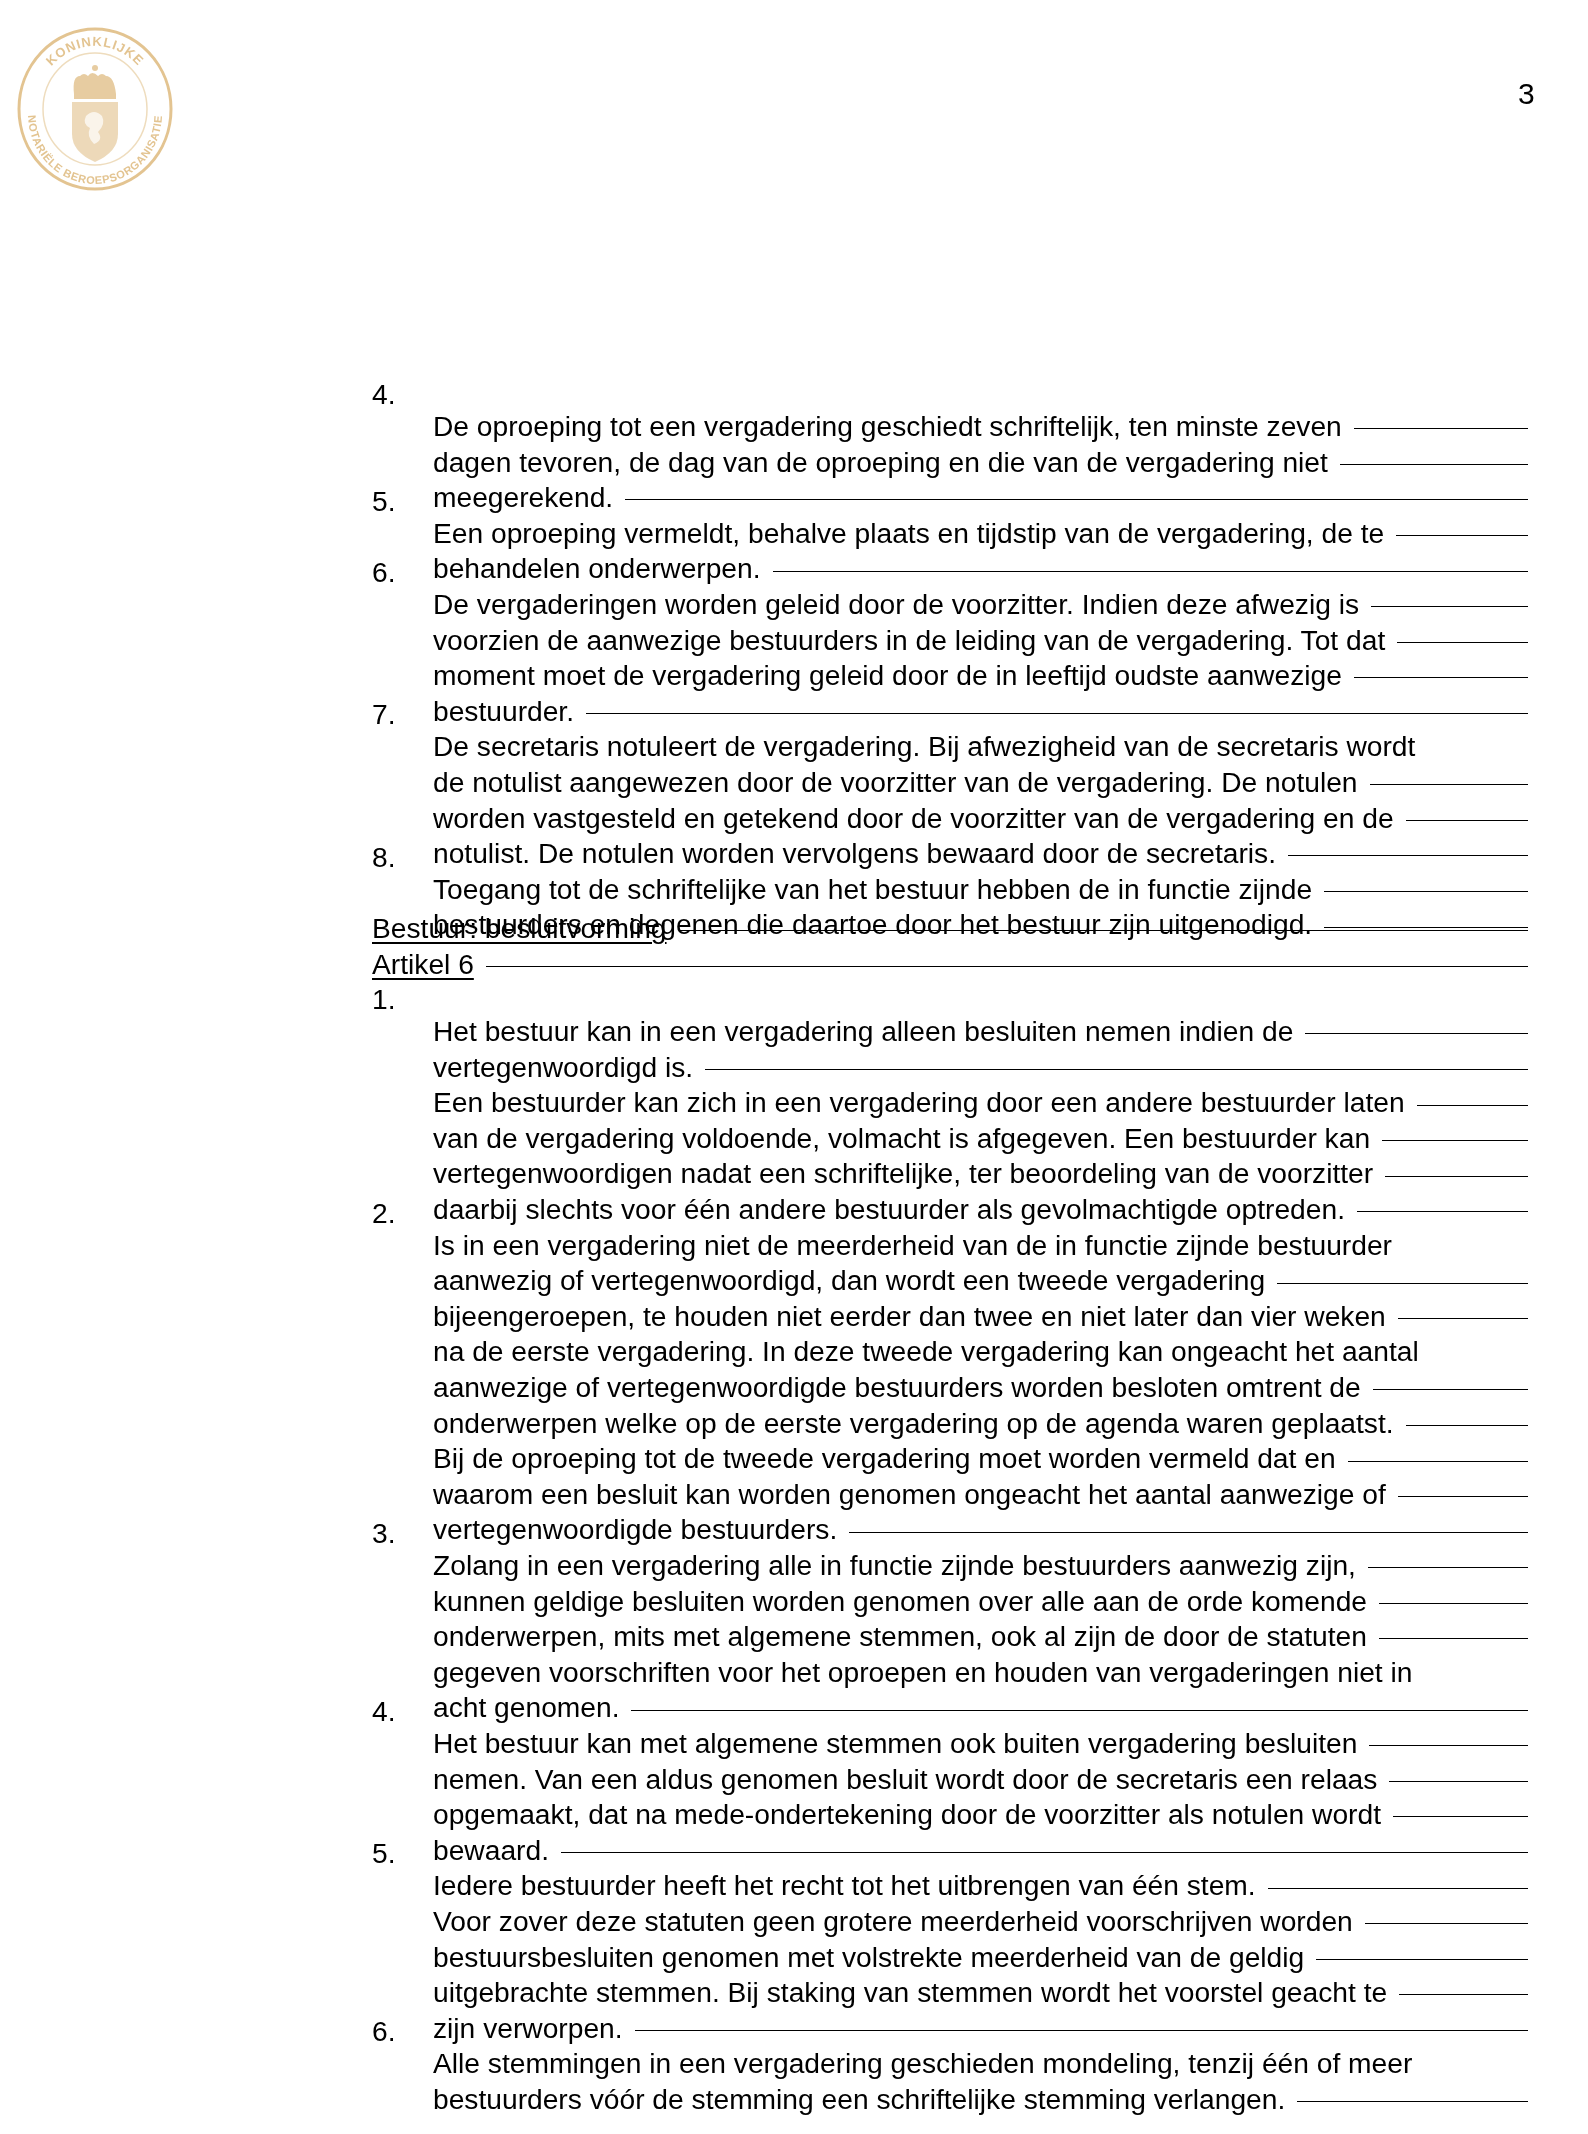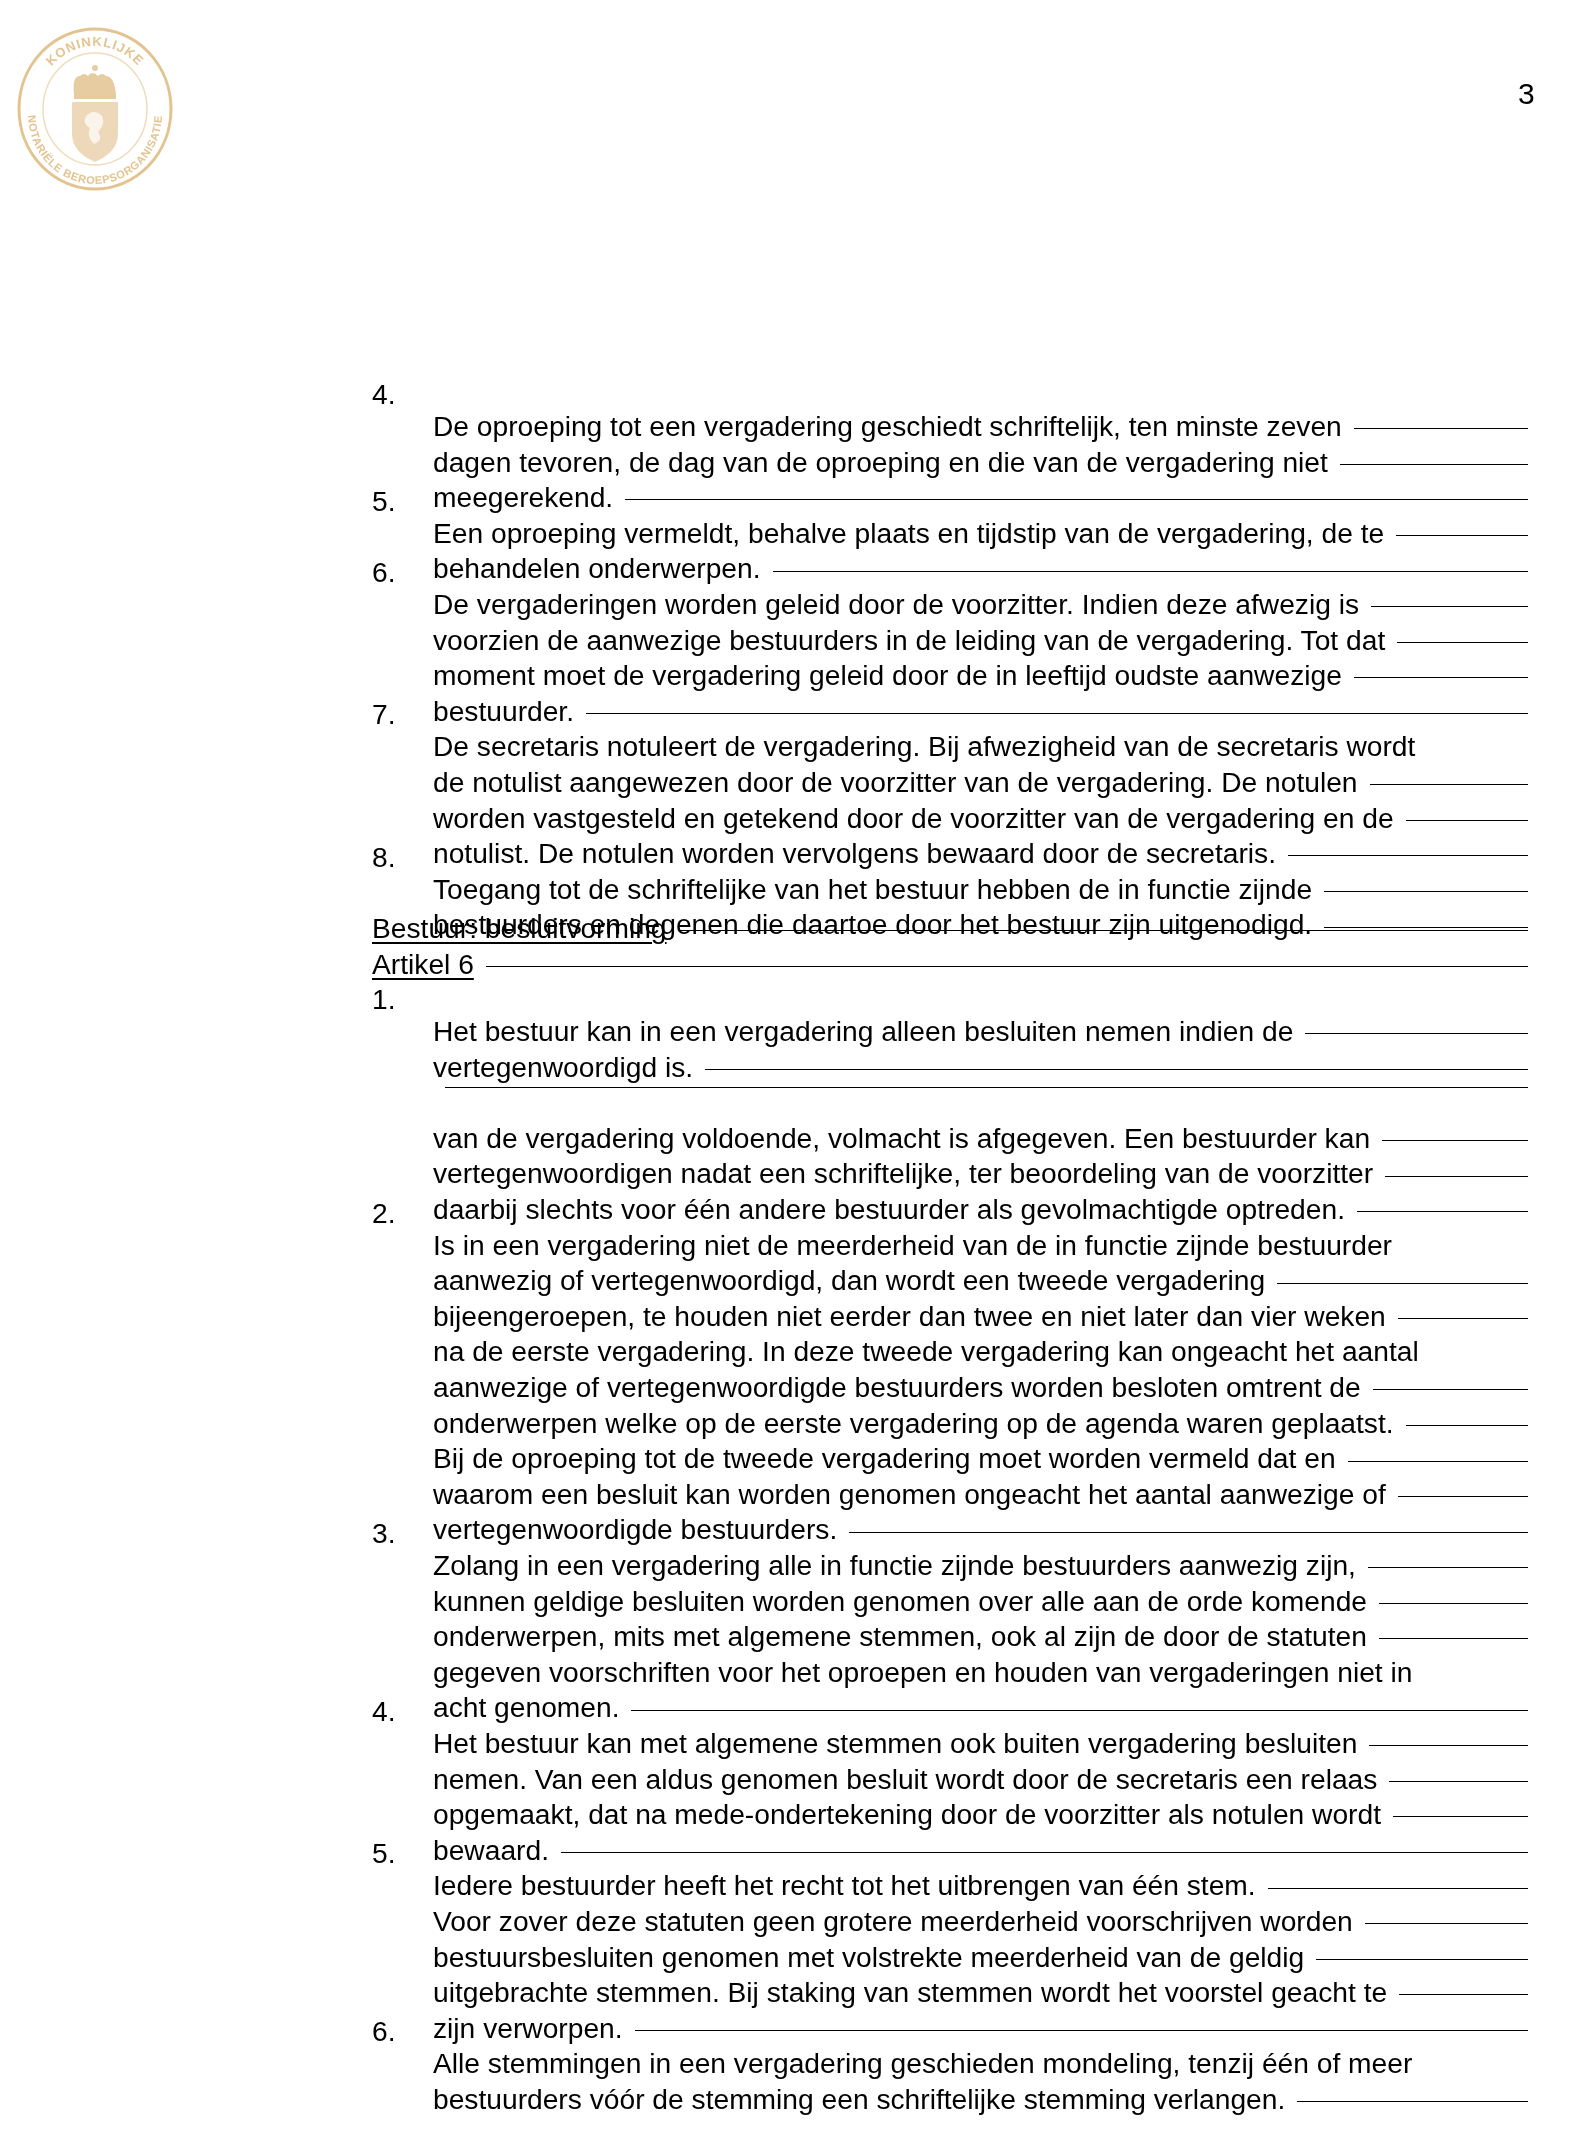--- a/index.html
+++ b/index.html
@@ -180,20 +180,21 @@
     <div class="line">
       <span class="num"></span>
       <div class="txt indent">
         <span class="text-part">vertegenwoordigd is.</span>
         <span class="fill"></span>
       </div>
     </div>
     <div class="line">
       <span class="num"></span>
       <div class="txt indent">
+        <span class="text-part">Een bestuurder kan zich in een vergadering door een andere bestuurder laten</span>
         <span class="fill"></span>
       </div>
     </div>
     <div class="line">
       <span class="num"></span>
       <div class="txt indent">
         <span class="text-part">van de vergadering voldoende, volmacht is afgegeven. Een bestuurder kan</span>
         <span class="fill"></span>
       </div>
     </div>

